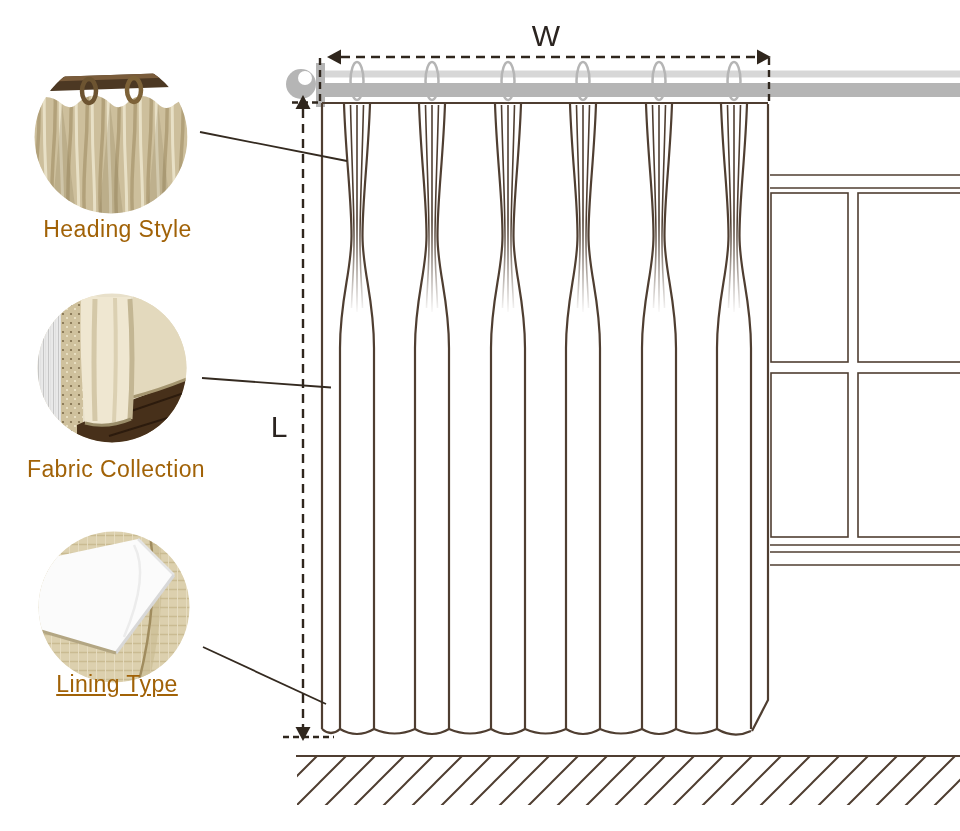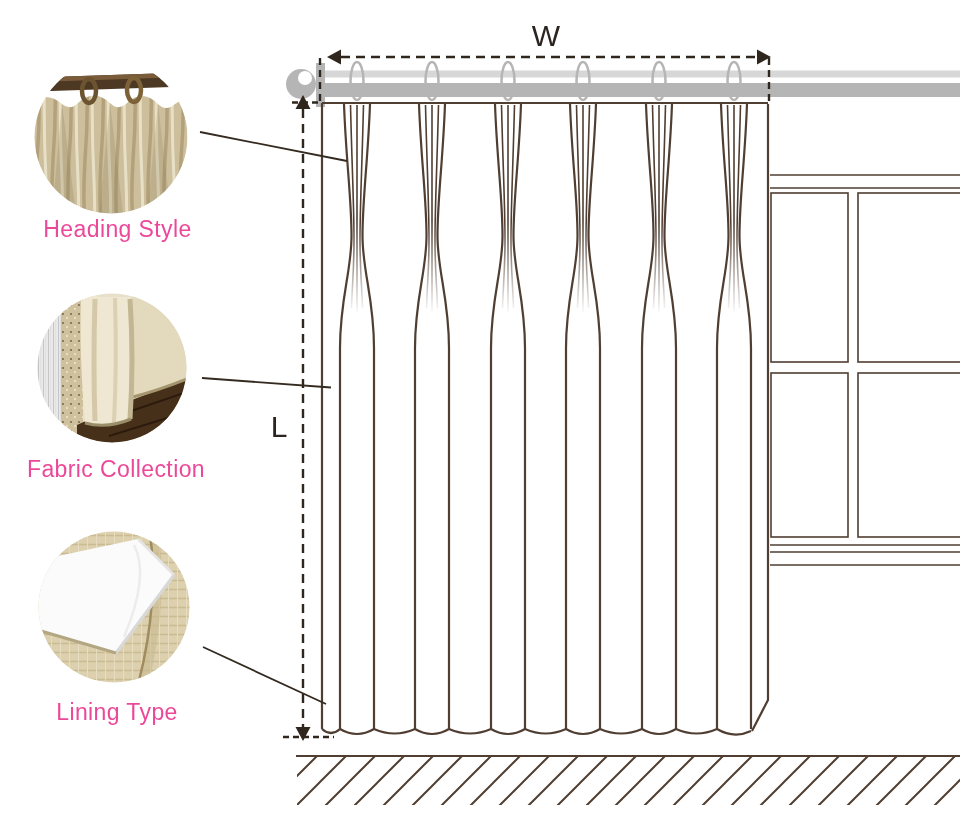--- a/index.html
+++ b/index.html
@@ -19,26 +19,26 @@
   .callout{ stroke:#342a20; stroke-width:1.8; fill:none; }
   .dimtext{ font-family:"Liberation Sans", sans-serif; font-size:30px; fill:#2b2420; }
 
   
   .inset { position:absolute; border-radius:50%; overflow:hidden; }
   #inset-heading { left:34px;  top:60px;  width:154px; height:154px; }
   #inset-fabric  { left:37px;  top:293px; width:150px; height:150px; }
   #inset-lining  { left:38px;  top:531px; width:152px; height:152px; }
 
   .caption {
-    position:absolute; text-align:center; color:#ec4899;
+    position:absolute; text-align:center; color:#a16207;
     font-size:23px; font-weight:500; letter-spacing:.4px; line-height:1.1;
   }
   #cap-heading { left:10px; top:217px; width:215px; }
   #cap-fabric  { left:0px;  top:457px; width:232px;text-align:center; }
-  #cap-lining  { left:0px;  top:700px; width:234px; }
+  #cap-lining  { left:0px;  top:672px; width:234px;text-decoration:underline; }
 </style>
 </head>
 <body>
 
 <div class="stage">
 
   <svg class="diagram" width="960" height="831" viewBox="0 0 960 831">
     <defs>
       <linearGradient id="fgrad" x1="0" y1="104" x2="0" y2="315" gradientUnits="userSpaceOnUse">
         <stop offset="0" stop-color="#4f3e31"></stop>

